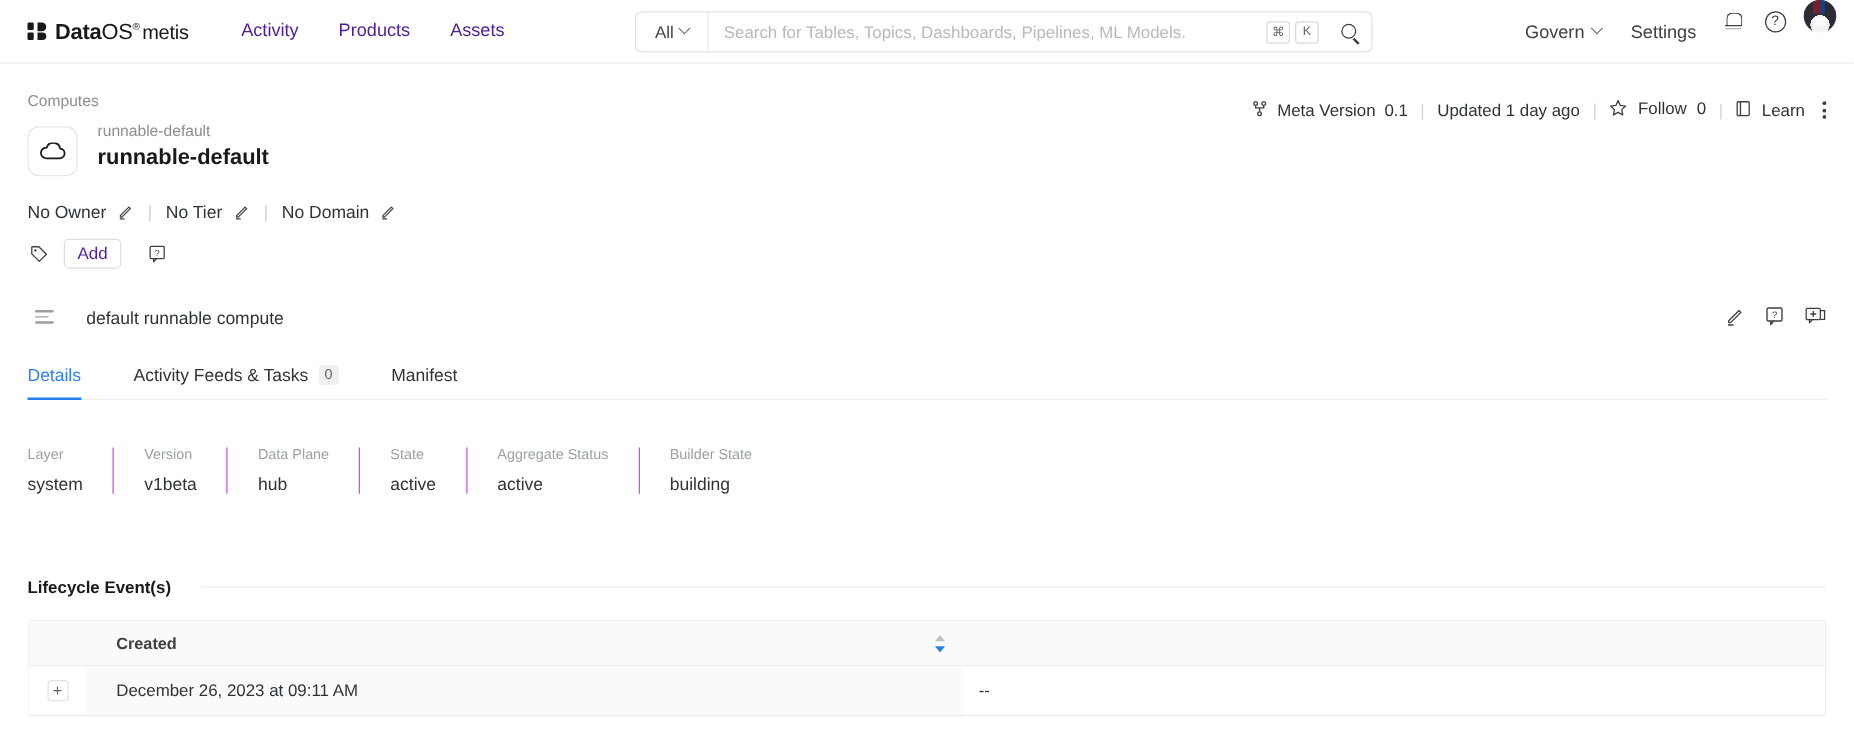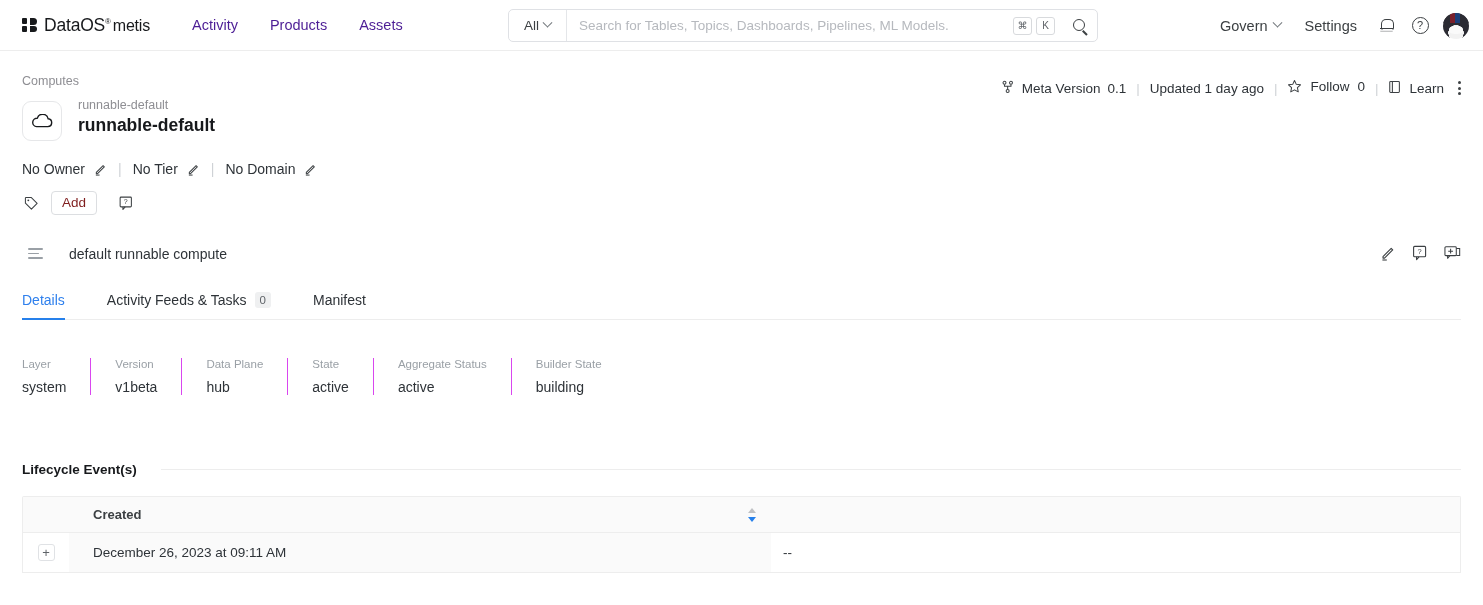--- a/index.html
+++ b/index.html
@@ -35,21 +35,21 @@
   .brand-mark i {
     position: absolute; background: #17191c; display: block;
   }
   .brand-mark i.sq1 { left: 0; top: 0; width: 5px; height: 6px; border-radius: 1px; }
   .brand-mark i.sq2 { left: 0; bottom: 0; width: 5px; height: 6px; border-radius: 1px; }
   .brand-mark i.c1 { right: 0; top: 0; width: 7px; height: 6.5px; border-radius: 0 4px 4px 0; }
   .brand-mark i.c2 { right: 0; bottom: 0; width: 7px; height: 6.5px; border-radius: 0 4px 4px 0; }
   .brand-text {
     font-size: 17.5px; letter-spacing: -0.2px; color: #17191c;
   }
-  .brand-text .bold { font-weight: normal; }
+  .brand-text .bold { font-weight: bold; }
   .brand-text .reg  { font-weight: normal; margin-top: 12px; }
   .brand-text sup { font-size: 8px; vertical-align: super; }
   .brand-sub { font-size: 16px; color: #17191c; font-weight: normal; margin-left: 2px; }
 
   .nav { display: flex; align-items: center; height: 51px; }
   .nav-item {
     position: relative;
     font-size: 14.5px;
     color: #4c1d95;
     padding: 0 16px;
@@ -113,21 +113,21 @@
     width: 10px; height: 10px; border: 1.6px solid #3c4043; border-radius: 50%;
   }
   .mag::after {
     content:""; position:absolute; right:-1px; bottom:-1px;
     width: 6px; height: 1.6px; background:#3c4043; transform: rotate(45deg);
   }
 
   .topbar-right {
     position: absolute; right: 14px; top: 0;
     height: 51px;
-    display: flex; align-items: center; gap: 0px;
+    display: flex; gap: 0px;
   }
   .tb-link {
     font-size: 14.5px; color: #3c4043;
     padding: 0 12px; cursor: pointer;
     display: flex; align-items: center; gap: 6px;
     white-space: nowrap;
   }
   .icon-btn {
     width: 34px; height: 34px;
     display: flex; align-items: center; justify-content: center;
@@ -206,21 +206,21 @@
   .pencil { width: 13px; height: 13px; cursor: pointer; }
 
   .tag-row {
     display: flex; align-items: center; gap: 12px;
     margin-top: 14px; margin-left: 2px;
   }
   .tag-ico { width: 15px; height: 15px; }
   .add-btn {
     border: 1px solid #dcdee1; border-radius: 4px;
     background: #fff;
-    color: #7f1d1d; font-size: 13.5px;
+    color: #4c1d95; font-size: 13.5px;
     padding: 3px 10px 4px;
     cursor: pointer;
     font-family: "Liberation Sans", sans-serif;
   }
   .help-box {
     width: 15px; height: 15px;
     margin-left: 10px;
   }
 
   .desc-row {

